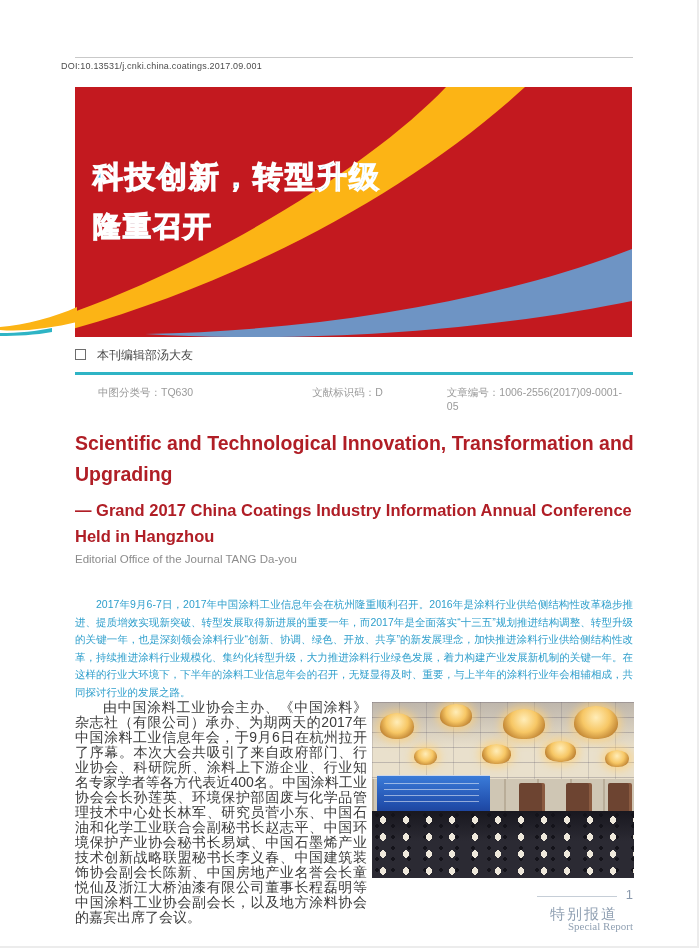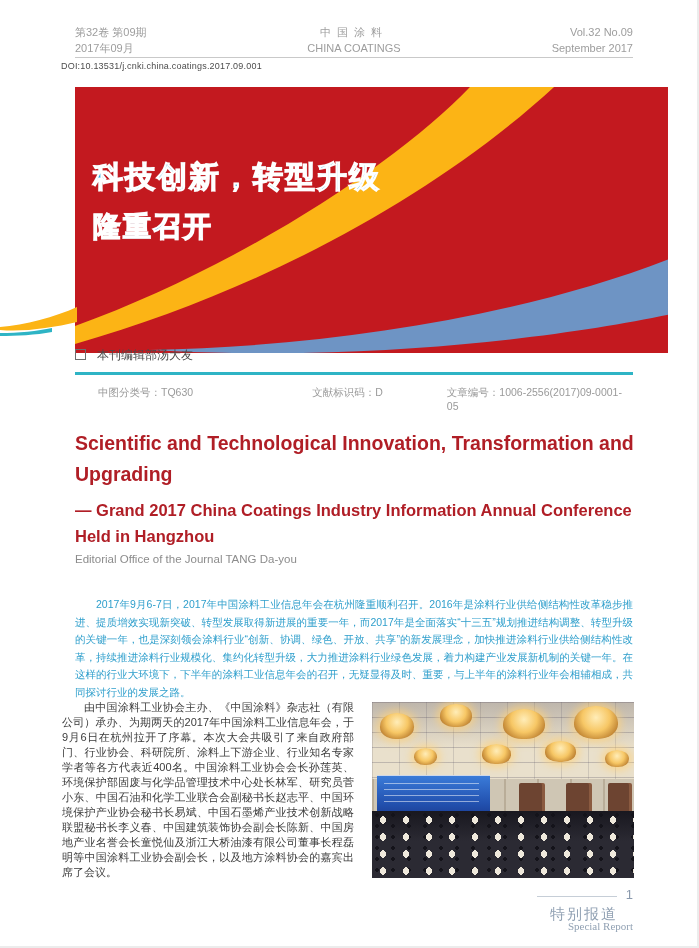--- a/index.html
+++ b/index.html
@@ -13,21 +13,21 @@
   .hdr { position:absolute; top:24px; left:75px; right:66px; height:32px;
          color:#9d9d9d; font-size:11px; line-height:16px; }
   .hdr .l { position:absolute; left:0; top:0; }
   .hdr .c { position:absolute; left:0; right:0; top:0; text-align:center; }
   .hdr .c .cn { letter-spacing:6px; }
   .hdr .r { position:absolute; right:0; top:0; text-align:right; }
   .hdr-rule { position:absolute; top:57px; left:75px; right:66px; height:1px; background:#c9c9c9; }
   .doi { position:absolute; top:61px; left:61px; font-size:9px; color:#4c4c4c; letter-spacing:.2px; }
 
   
-  .banner { position:absolute; left:75px; top:87px; width:557px; height:250px;padding-left:36px; }
+  .banner { position:absolute; left:75px; top:87px; width:557px; height:250px; }
   .banner svg { position:absolute; inset:0; }
   .banner-titles { position:absolute; left:18px; top:72px; }
   .bt { color:#2aabe2; font-weight:bold; -webkit-text-stroke:1.1px #ffffff;
         text-shadow:0 0 1px #fff; white-space:nowrap; }
   .bt1 { font-size:30px; line-height:36px; letter-spacing:2px; margin-bottom:14px; }
   .bt2 { font-size:28px; line-height:34px; letter-spacing:1px; }
   .bt3 { font-size:28px; line-height:36px; letter-spacing:2px; }
   .swoosh-tail { position:absolute; left:0; top:305px; width:77px; height:40px; }
 
   
@@ -47,22 +47,22 @@
   .ensub   { position:absolute; top:497px; left:75px; width:562px;
              color:#b01e26; font-weight:bold; font-size:16.5px; line-height:26px; }
   .enauth  { position:absolute; top:553px; left:75px; color:#8c8c8c; font-size:11.5px; }
 
   
   .abstract { position:absolute; top:596px; left:75px; width:558px;
               color:#2f9fcc; font-size:10.5px; line-height:17.5px;
               text-align:justify; text-indent:2em; }
 
   
-  .bodytext { position:absolute; top:700px; left:62px; width:292px;
-              color:#3b3b3b; font-size:11px; line-height:15px;
+  .bodytext { position:absolute; top:700px; left:75px; width:292px;
+              color:#3b3b3b; font-size:14px; line-height:15px;
               text-align:justify; text-indent:2em; }
   .photo { position:absolute; left:372px; top:702px; width:262px; height:176px;
            overflow:hidden; background:#cfc6b4; }
   .ceiling { position:absolute; top:0; left:0; right:0; height:44%;
     background-color:#e9e0cc;
     background-image:
       linear-gradient(rgba(80,75,95,.28) 1px, transparent 1px),
       linear-gradient(90deg, rgba(80,75,95,.18) 1px, transparent 1px),
       linear-gradient(180deg, rgba(60,55,75,.25), rgba(0,0,0,0) 60%);
     background-size:100% 15px, 27px 100%, 100% 100%; }
@@ -96,34 +96,20 @@
   .section-cn { position:absolute; top:905px; right:81px; text-align:right;
                 color:#92a2b4; font-size:15px; letter-spacing:2px; }
   .section-en { position:absolute; top:920px; right:66px; text-align:left;
                 color:#92a2b4; font-size:11px; font-family:"Liberation Serif","DejaVu Serif",serif; }
 </style>
 </head>
 <body>
 
 <div id="page">
 
-  <div class="hdr">
-    <div class="l">
-      <div>第32卷 第09期</div>
-      <div>2017年09月</div>
-    </div>
-    <div class="c">
-      <div class="cn">中国涂料</div>
-      <div>CHINA COATINGS</div>
-    </div>
-    <div class="r">
-      <div>Vol.32 No.09</div>
-      <div>September 2017</div>
-    </div>
-  </div>
   <div class="hdr-rule"></div>
   <div class="doi">DOI:10.13531/j.cnki.china.coatings.2017.09.001</div>
 
   <div class="banner">
     <svg viewBox="0 0 557 250" preserveAspectRatio="none">
       <rect width="557" height="250" fill="#c3191f"></rect>
       <path d="M557,162 C420,215 240,244 70,247 C280,259 460,234 557,214 Z" fill="#6e94c4"></path>
       <path d="M371,0 C300,75 130,185 -40,238 L-40,252 C150,205 330,110 450,0 Z" fill="#fcb415"></path>
     </svg>
     <div class="banner-titles">

